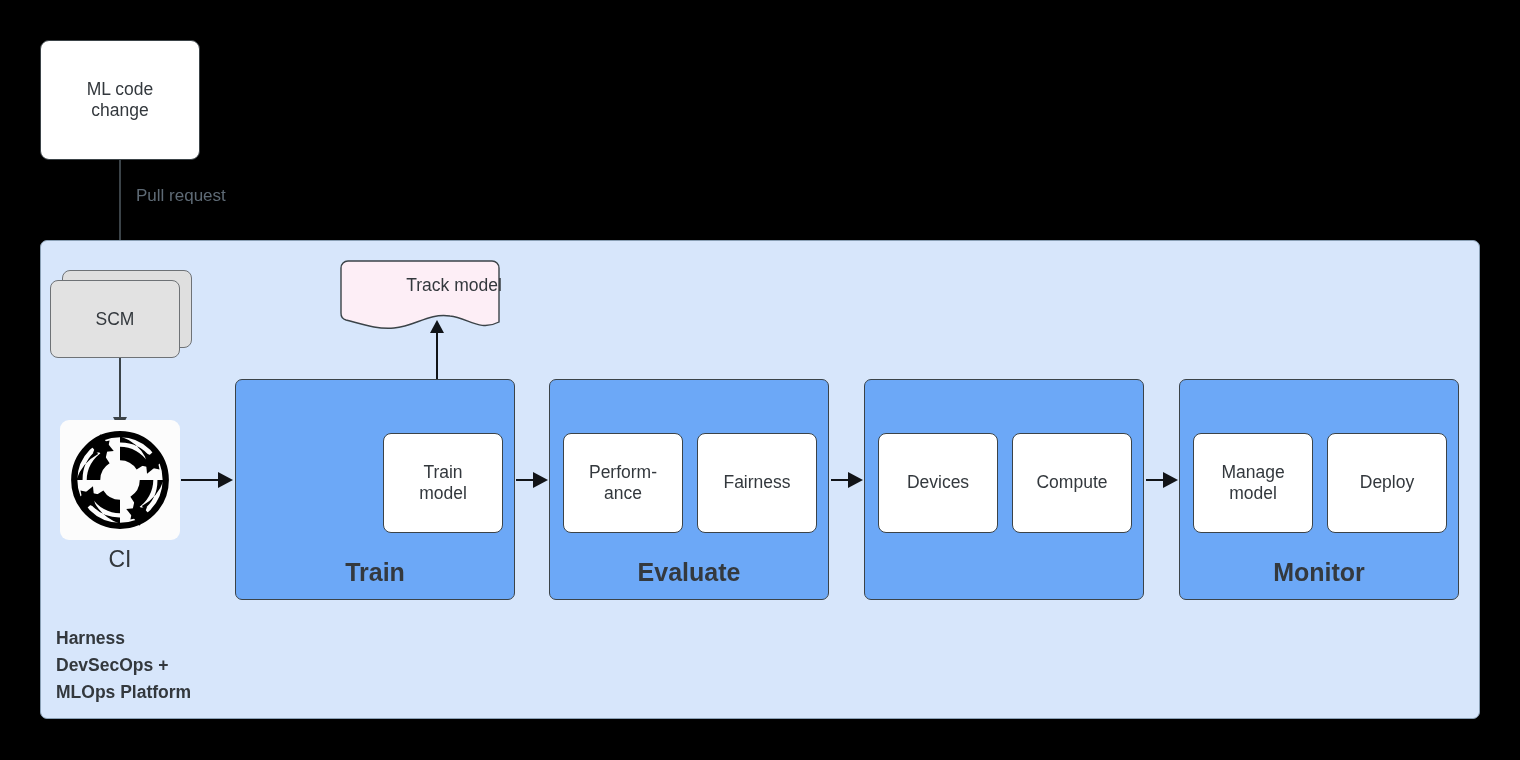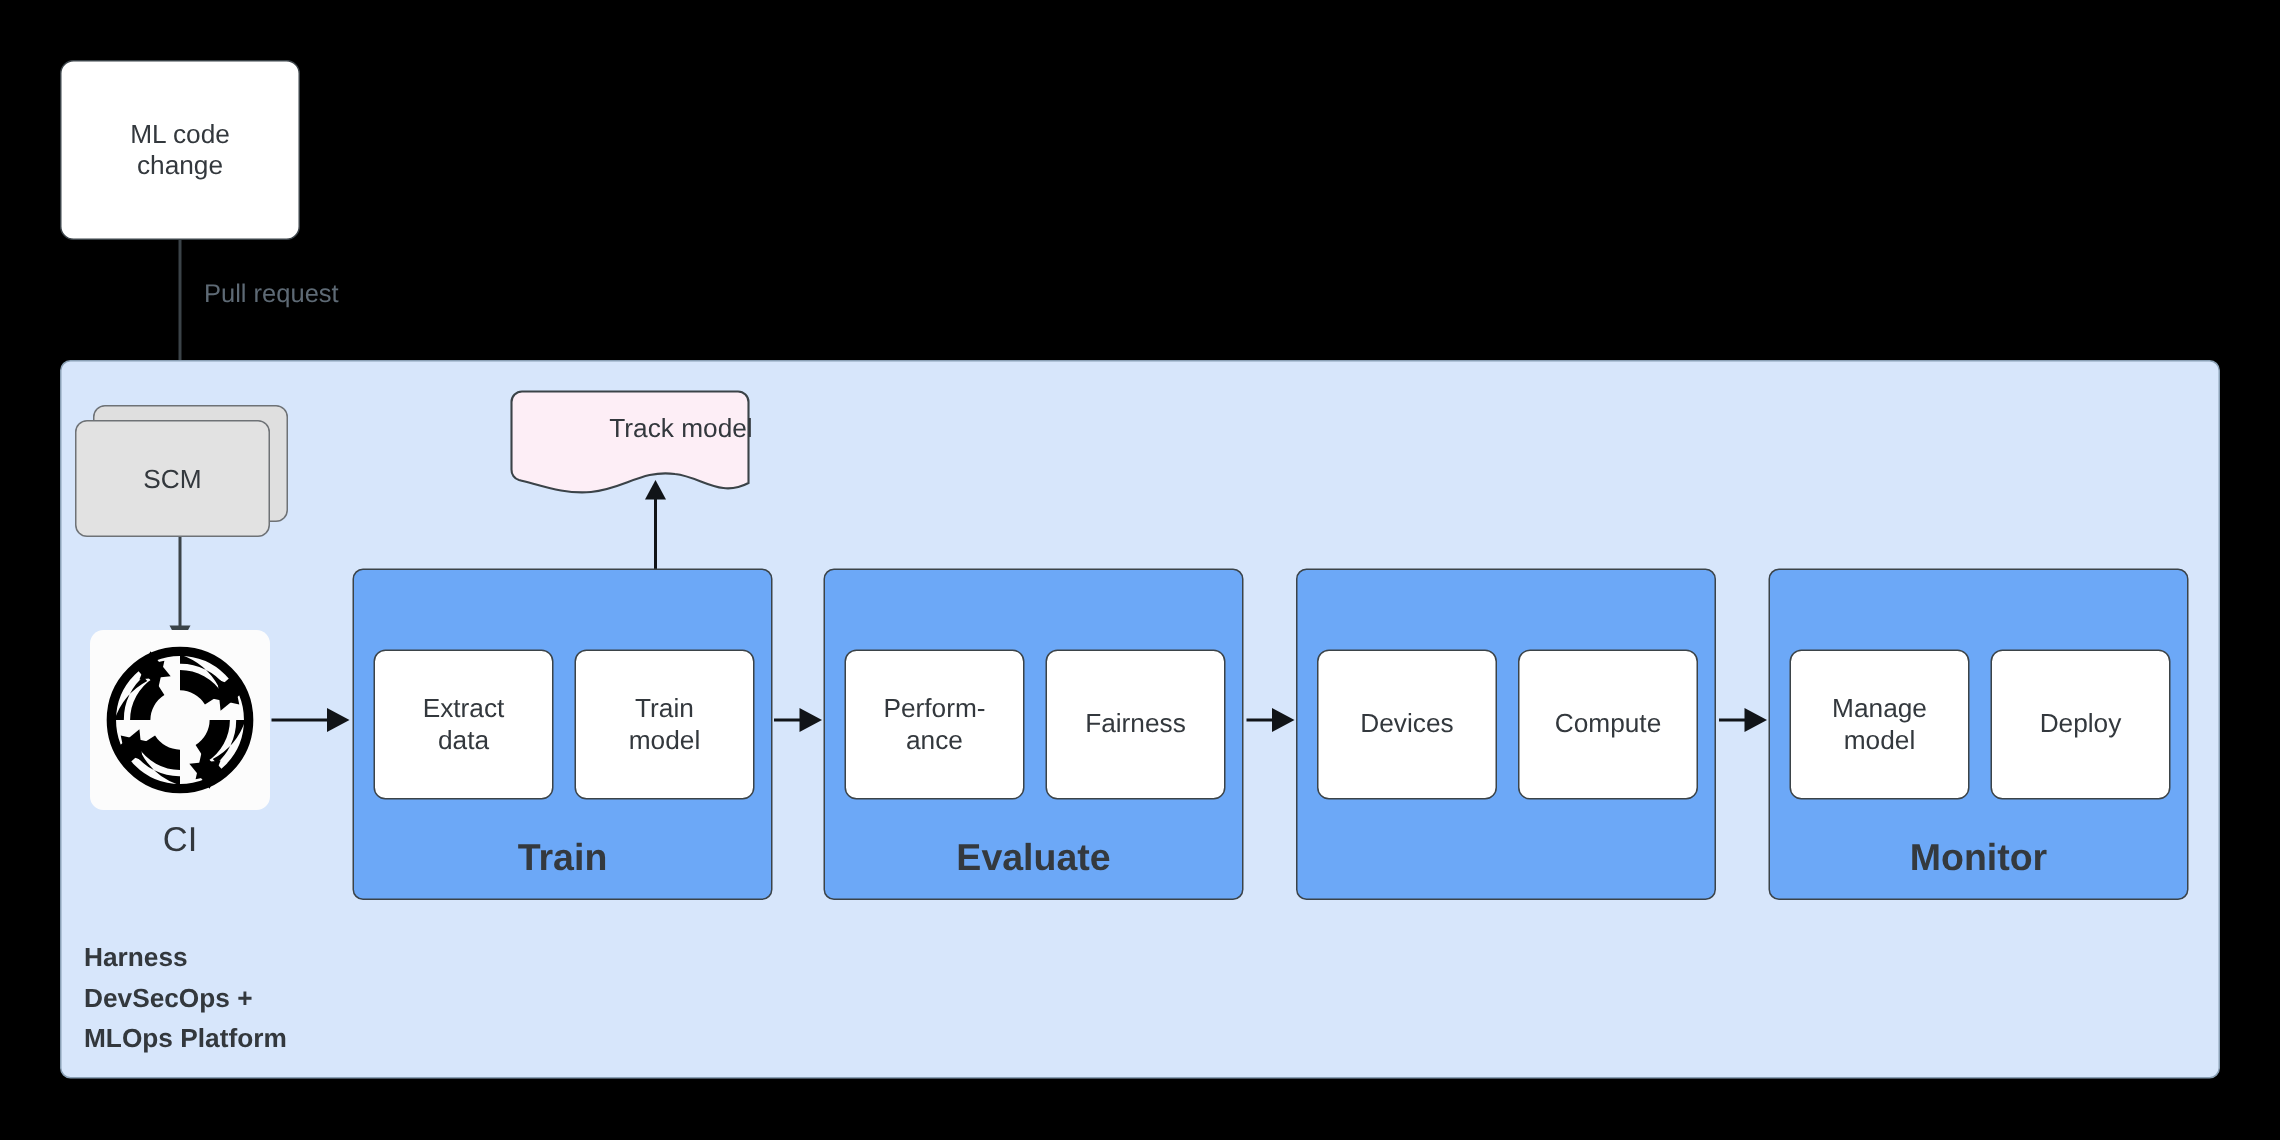--- a/index.html
+++ b/index.html
@@ -374,22 +374,20 @@
                C36 69.5 22 64 6 60
                A7 7 0 0 1 1 53 V8
                A7 7 0 0 1 8 1 Z" fill="#fdeef6" stroke="#3b4348" stroke-width="1.4"></path>
     </svg>
   </div>
   <div id="track-model-label">Track model</div>
   <div id="track-edge"></div>
   <div id="track-arrowhead"></div>
 
   <div class="stage" id="stage-train">
-    <div class="substep left">Extract
-data</div>
     <div class="substep right">Train
 model</div>
     <div class="stage-title">Train</div>
   </div>
 
   <div class="stage-connector" id="conn1"></div>
   <div class="stage-connector-head" id="conn1-head"></div>
 
   <div class="stage" id="stage-evaluate">
     <div class="substep left">Perform-

